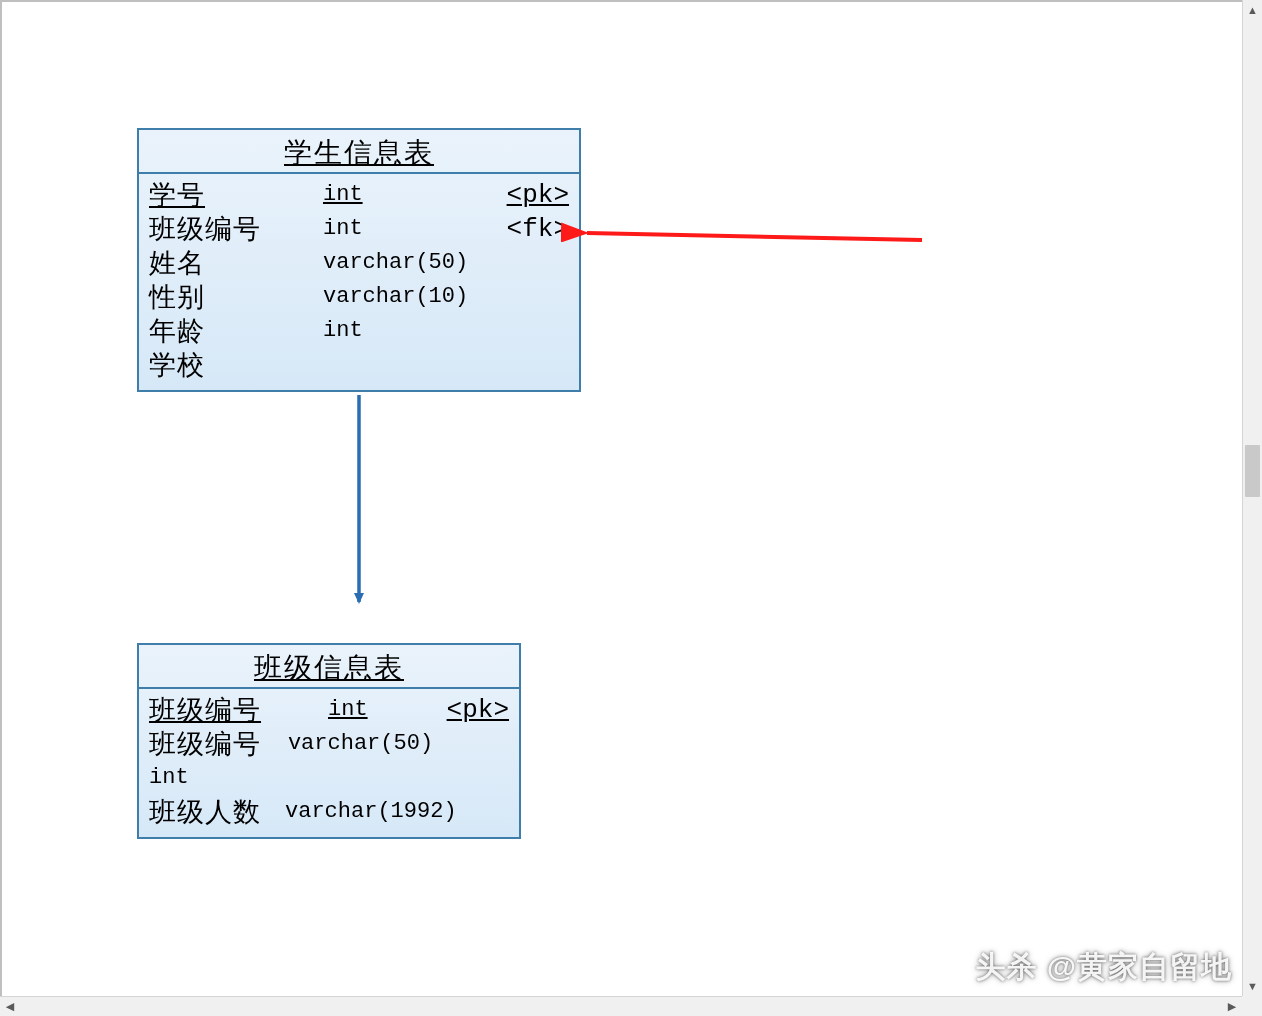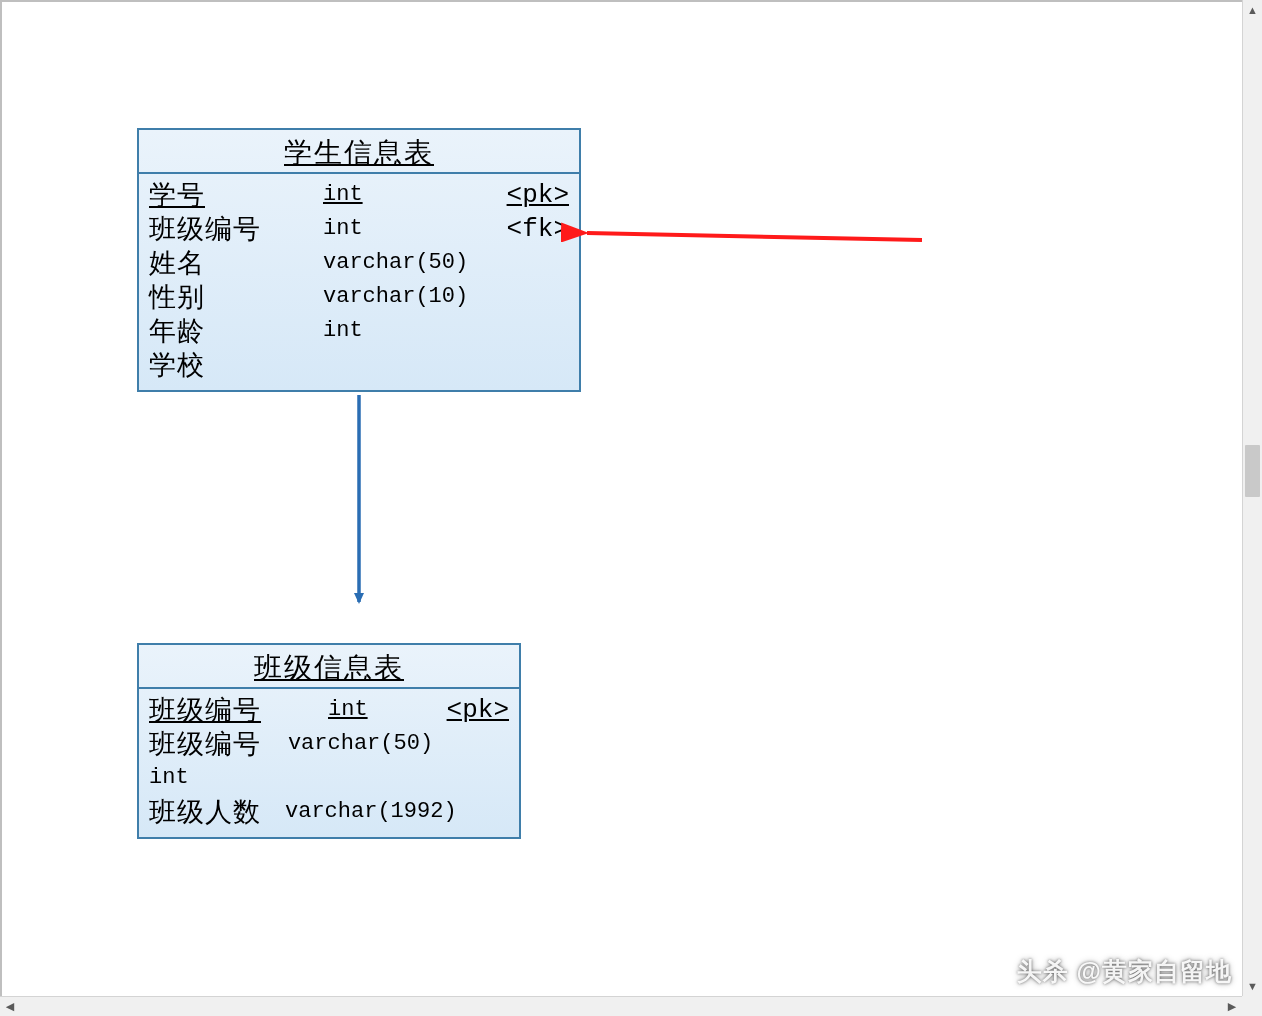--- a/index.html
+++ b/index.html
@@ -134,21 +134,21 @@
   .arrow-glyph {
     color: #5a5a5a;
     font-size: 11px;
     line-height: 1;
   }
   .watermark {
     position: absolute;
     right: 30px;
     bottom: 28px;
     font-family: "Microsoft YaHei", sans-serif;
-    font-size: 25px;
+    font-size: 30px;
     font-weight: 600;
     color: rgba(255,255,255,0.92);
     text-shadow: 0 0 3px rgba(0,0,0,0.55), 0 0 6px rgba(0,0,0,0.35);
     letter-spacing: 1px;
   }
   svg.overlay {
     position: absolute;
     left: 0; top: 0;
     width: 1242px;
     height: 996px;

